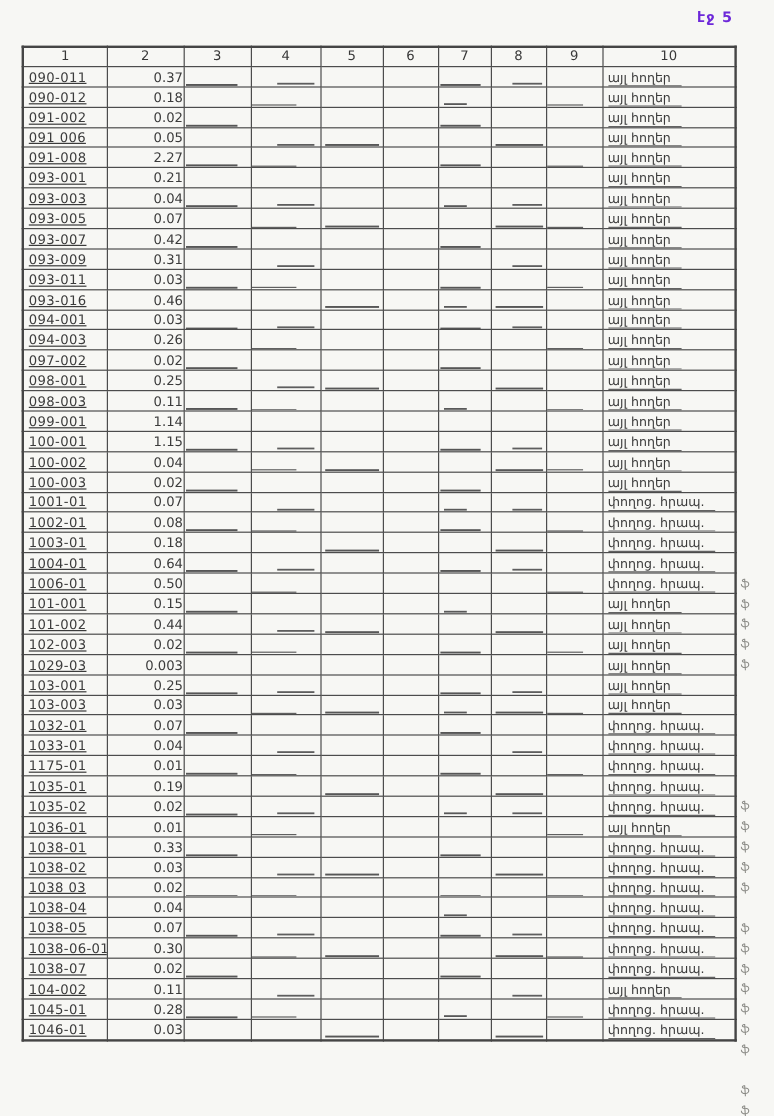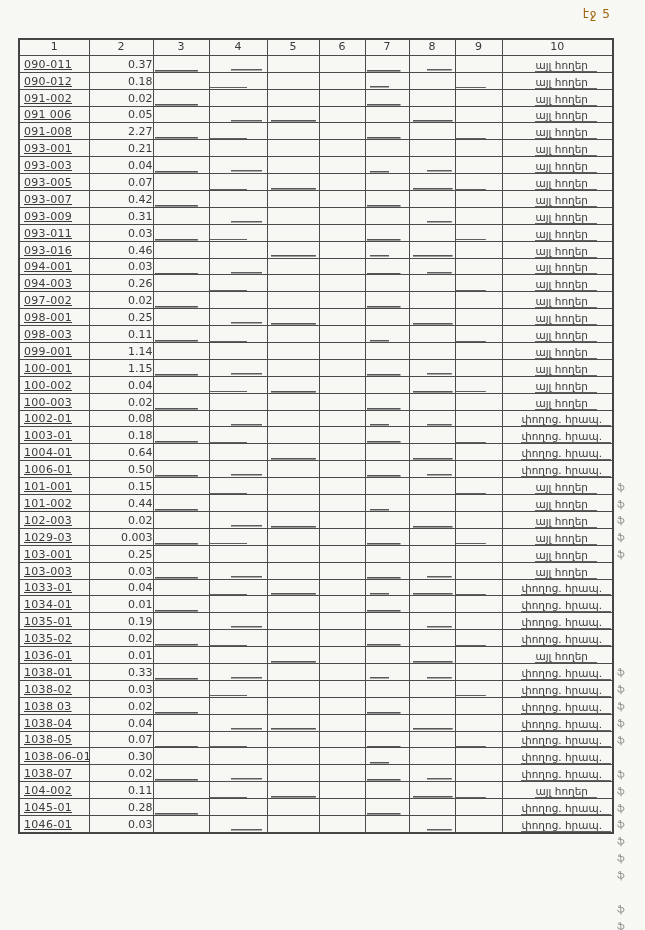--- a/index.html
+++ b/index.html
@@ -3,39 +3,39 @@
 <meta charset="utf-8">
 <style>
   html,body { margin:0; padding:0; }
   .page {
     position:relative; width:645px; height:930px;
     background:#f7f7f4; overflow:hidden;
     font-family:"DejaVu Sans", sans-serif; color:#3b3b3b;
   }
   .page-label {
     position:absolute; top:7px; right:34px;
-    font-size:12px; font-weight:normal; color:#a16207; letter-spacing:1px;
+    font-size:12px; font-weight:bold; color:#6d28d9; letter-spacing:1px;
   }
   table.doc {
     position:absolute; left:18px; top:38px; width:594px;
     border-collapse:collapse; table-layout:fixed;
     border:2px solid #454545;
   }
   .doc th, .doc td {
     border:1.5px solid #4c4c4c;
     height:14.9px; padding:0; overflow:hidden; white-space:nowrap;
     vertical-align:bottom; line-height:12px;
   }
   .doc th {
     font-weight:normal; font-size:11px; text-align:center;
     vertical-align:middle; color:#383838;
   }
   td.code { font-size:11px; text-align:left; padding:0 0 1px 4px; letter-spacing:.3px;text-decoration:underline; }
   td.area { font-size:11px; text-align:right; padding-bottom:1px; }
-  td.t10  { font-size:10.5px; text-align:center; padding:0 0 0 18px;margin-top:28px; }
+  td.t10  { font-size:10.5px; text-align:left; padding:0 0 0 4px;margin-top:28px; }
   td.t10 span {
     display:inline-block; padding:0 9px 0 0;
     border-bottom:1.3px solid rgba(72,72,72,.85);
   }
   
   .c-empty { background-repeat:no-repeat; }
   tbody tr:nth-child(2n+1) .c-empty:nth-child(4n+3){background-image:linear-gradient(#565656,#565656);background-size:78% 1.6px;background-position:12% 98%;}
   tbody tr:nth-child(3n+1) .c-empty:nth-child(4n)  {background-image:linear-gradient(#5e5e5e,#5e5e5e);background-size:55% 1.5px;background-position:85% 90%;}
   tbody tr:nth-child(3n+2) .c-empty:nth-child(5n+4){background-image:linear-gradient(#606060,#606060);background-size:65% 1.4px;background-position:3% 100%;}
   tbody tr:nth-child(4n)   .c-empty:nth-child(3n+2){background-image:linear-gradient(#575757,#575757);background-size:88% 1.6px;background-position:60% 96%;}
@@ -327,20 +327,32 @@
     <td class="c-empty"></td>
     <td class="c-empty"></td>
     <td class="c-empty"></td>
     <td class="c-empty"></td>
     <td class="c-empty"></td>
     <td class="c-empty"></td>
     <td class="c-empty"></td>
     <td class="t10"><span>այլ հողեր</span></td>
   </tr>
         <tr>
+    <td class="code">1001-01</td>
+    <td class="area">0.07</td>
+    <td class="c-empty"></td>
+    <td class="c-empty"></td>
+    <td class="c-empty"></td>
+    <td class="c-empty"></td>
+    <td class="c-empty"></td>
+    <td class="c-empty"></td>
+    <td class="c-empty"></td>
+    <td class="t10"><span>փողոց. հրապ.</span></td>
+  </tr>
+        <tr>
     <td class="code">1002-01</td>
     <td class="area">0.08</td>
     <td class="c-empty"></td>
     <td class="c-empty"></td>
     <td class="c-empty"></td>
     <td class="c-empty"></td>
     <td class="c-empty"></td>
     <td class="c-empty"></td>
     <td class="c-empty"></td>
     <td class="t10"><span>փողոց. հրապ.</span></td>
@@ -447,33 +459,45 @@
     <td class="c-empty"></td>
     <td class="c-empty"></td>
     <td class="c-empty"></td>
     <td class="c-empty"></td>
     <td class="c-empty"></td>
     <td class="c-empty"></td>
     <td class="c-empty"></td>
     <td class="t10"><span>այլ հողեր</span></td>
   </tr>
         <tr>
+    <td class="code">1032-01</td>
+    <td class="area">0.07</td>
+    <td class="c-empty"></td>
+    <td class="c-empty"></td>
+    <td class="c-empty"></td>
+    <td class="c-empty"></td>
+    <td class="c-empty"></td>
+    <td class="c-empty"></td>
+    <td class="c-empty"></td>
+    <td class="t10"><span>փողոց. հրապ.</span></td>
+  </tr>
+        <tr>
     <td class="code">1033-01</td>
     <td class="area">0.04</td>
     <td class="c-empty"></td>
     <td class="c-empty"></td>
     <td class="c-empty"></td>
     <td class="c-empty"></td>
     <td class="c-empty"></td>
     <td class="c-empty"></td>
     <td class="c-empty"></td>
     <td class="t10"><span>փողոց. հրապ.</span></td>
   </tr>
         <tr>
-    <td class="code">1034-01</td>
+    <td class="code">1175-01</td>
     <td class="area">0.01</td>
     <td class="c-empty"></td>
     <td class="c-empty"></td>
     <td class="c-empty"></td>
     <td class="c-empty"></td>
     <td class="c-empty"></td>
     <td class="c-empty"></td>
     <td class="c-empty"></td>
     <td class="t10"><span>փողոց. հրապ.</span></td>
   </tr>

